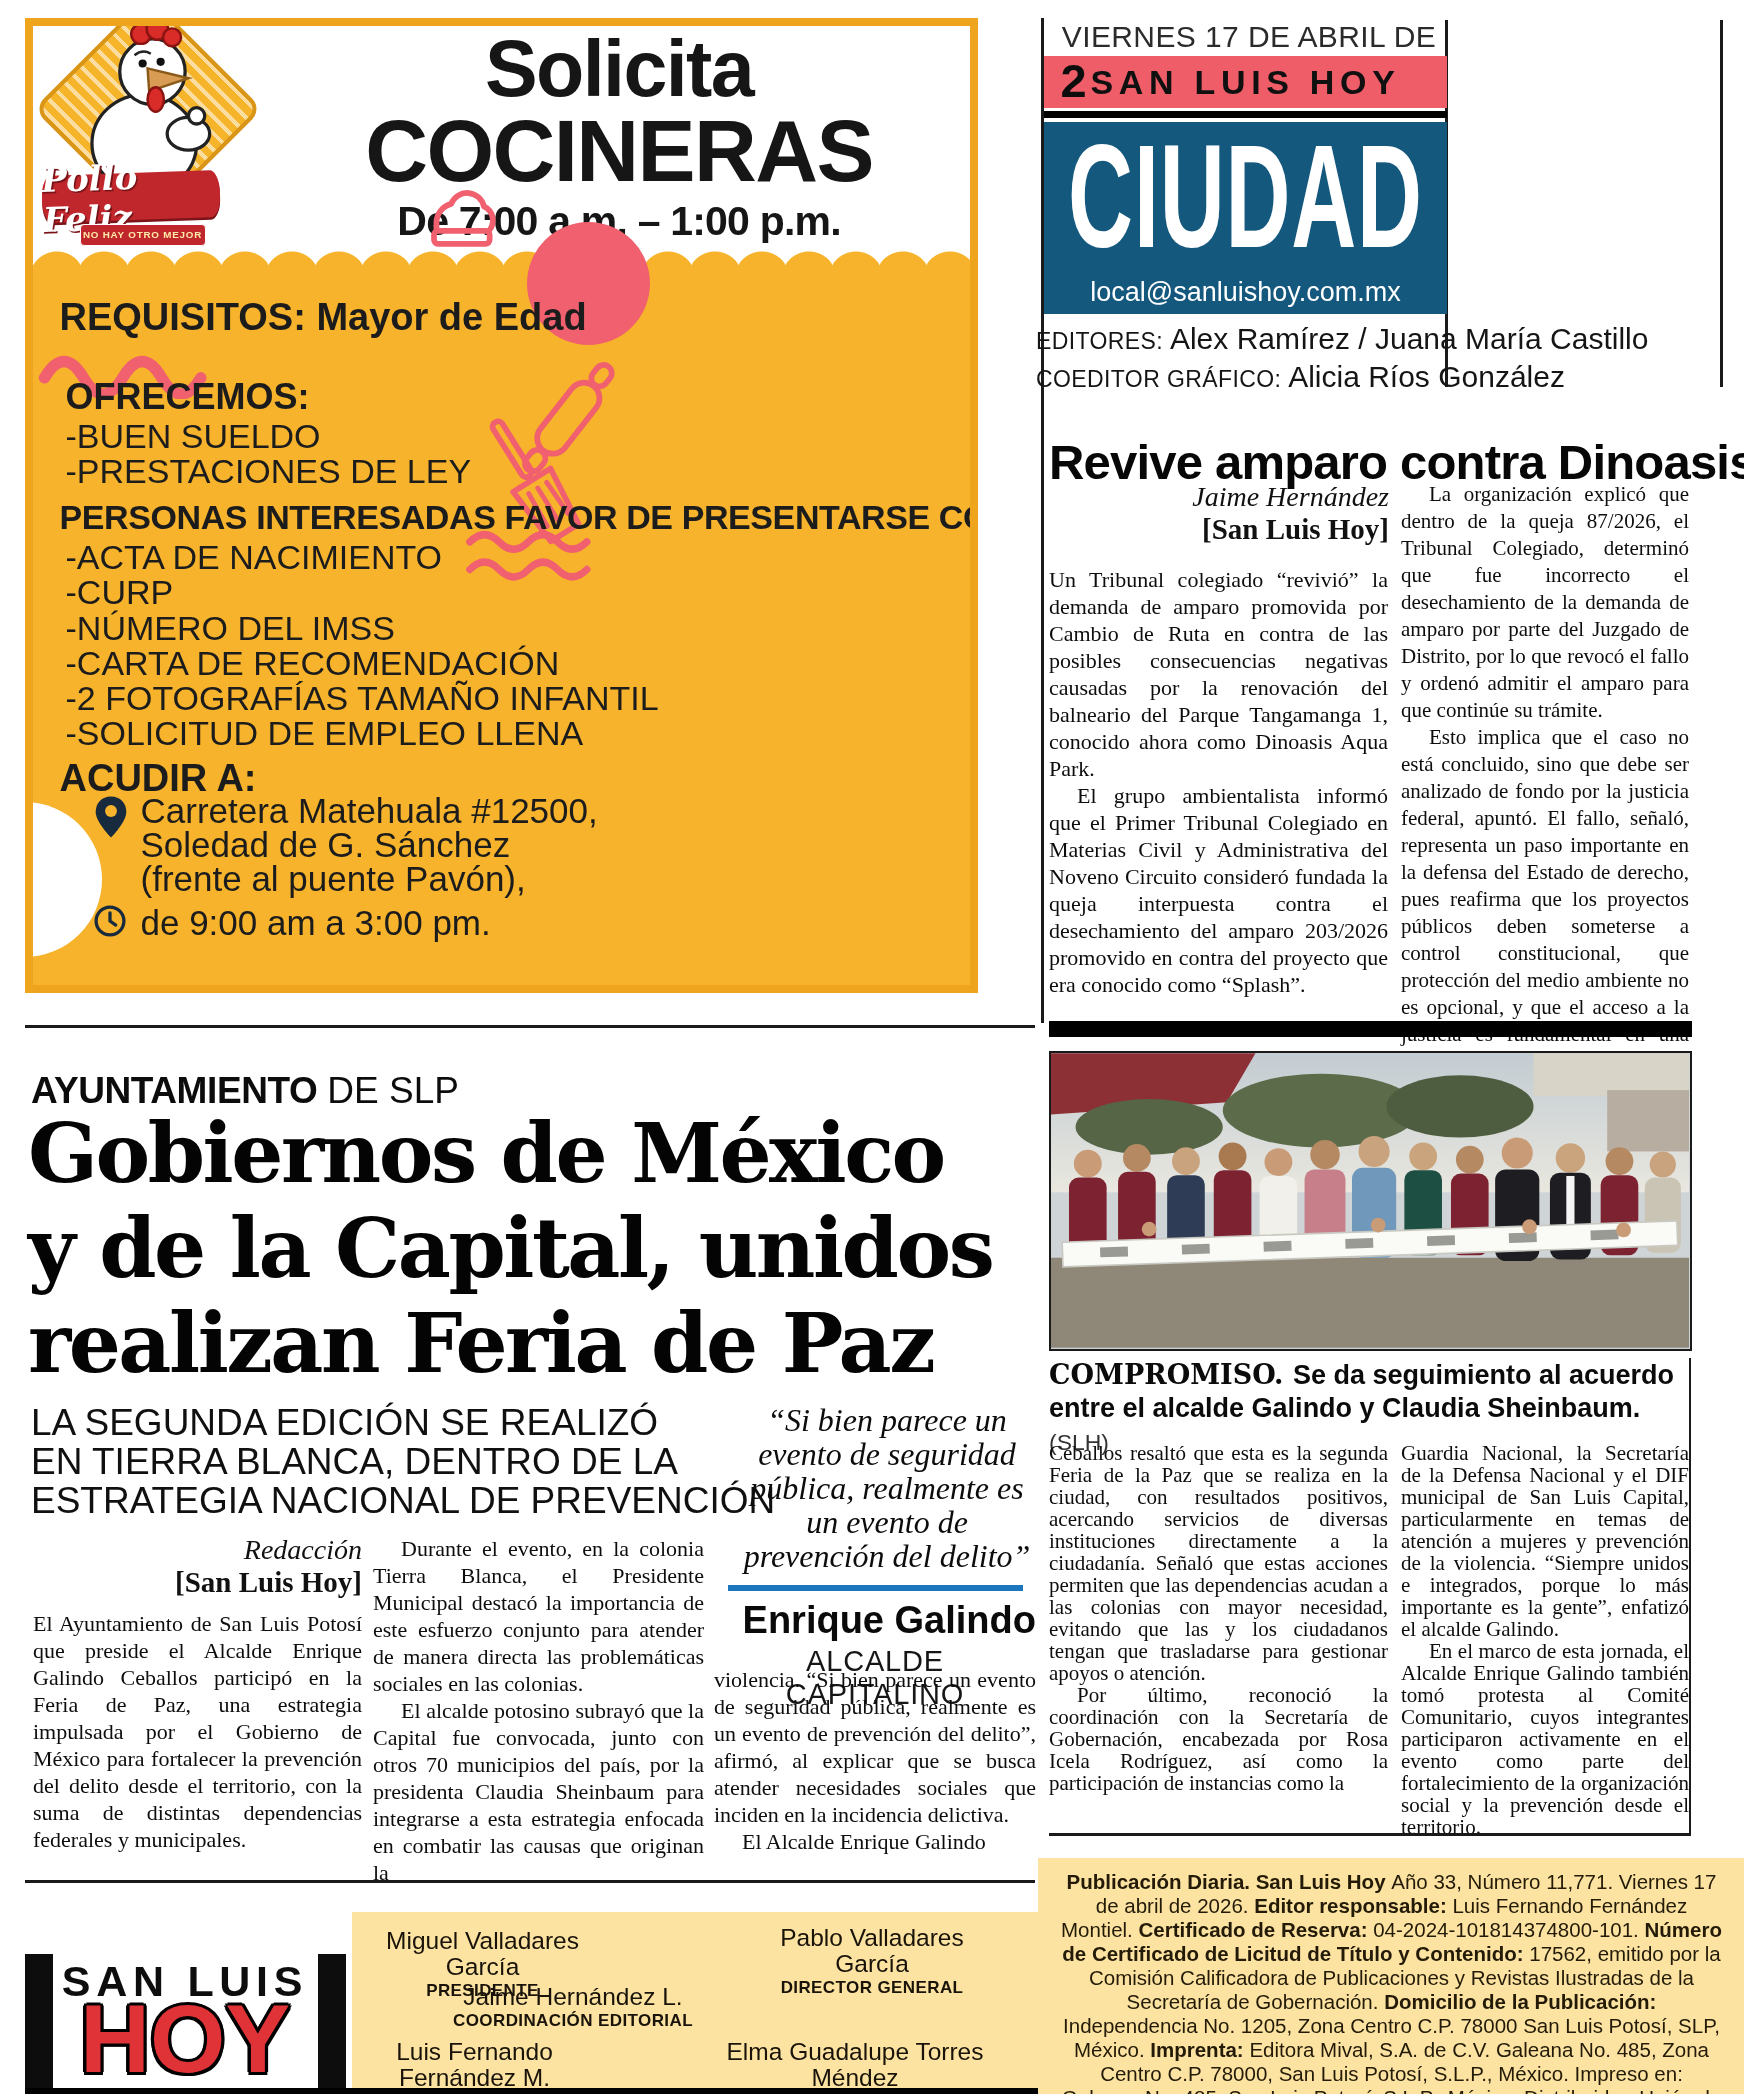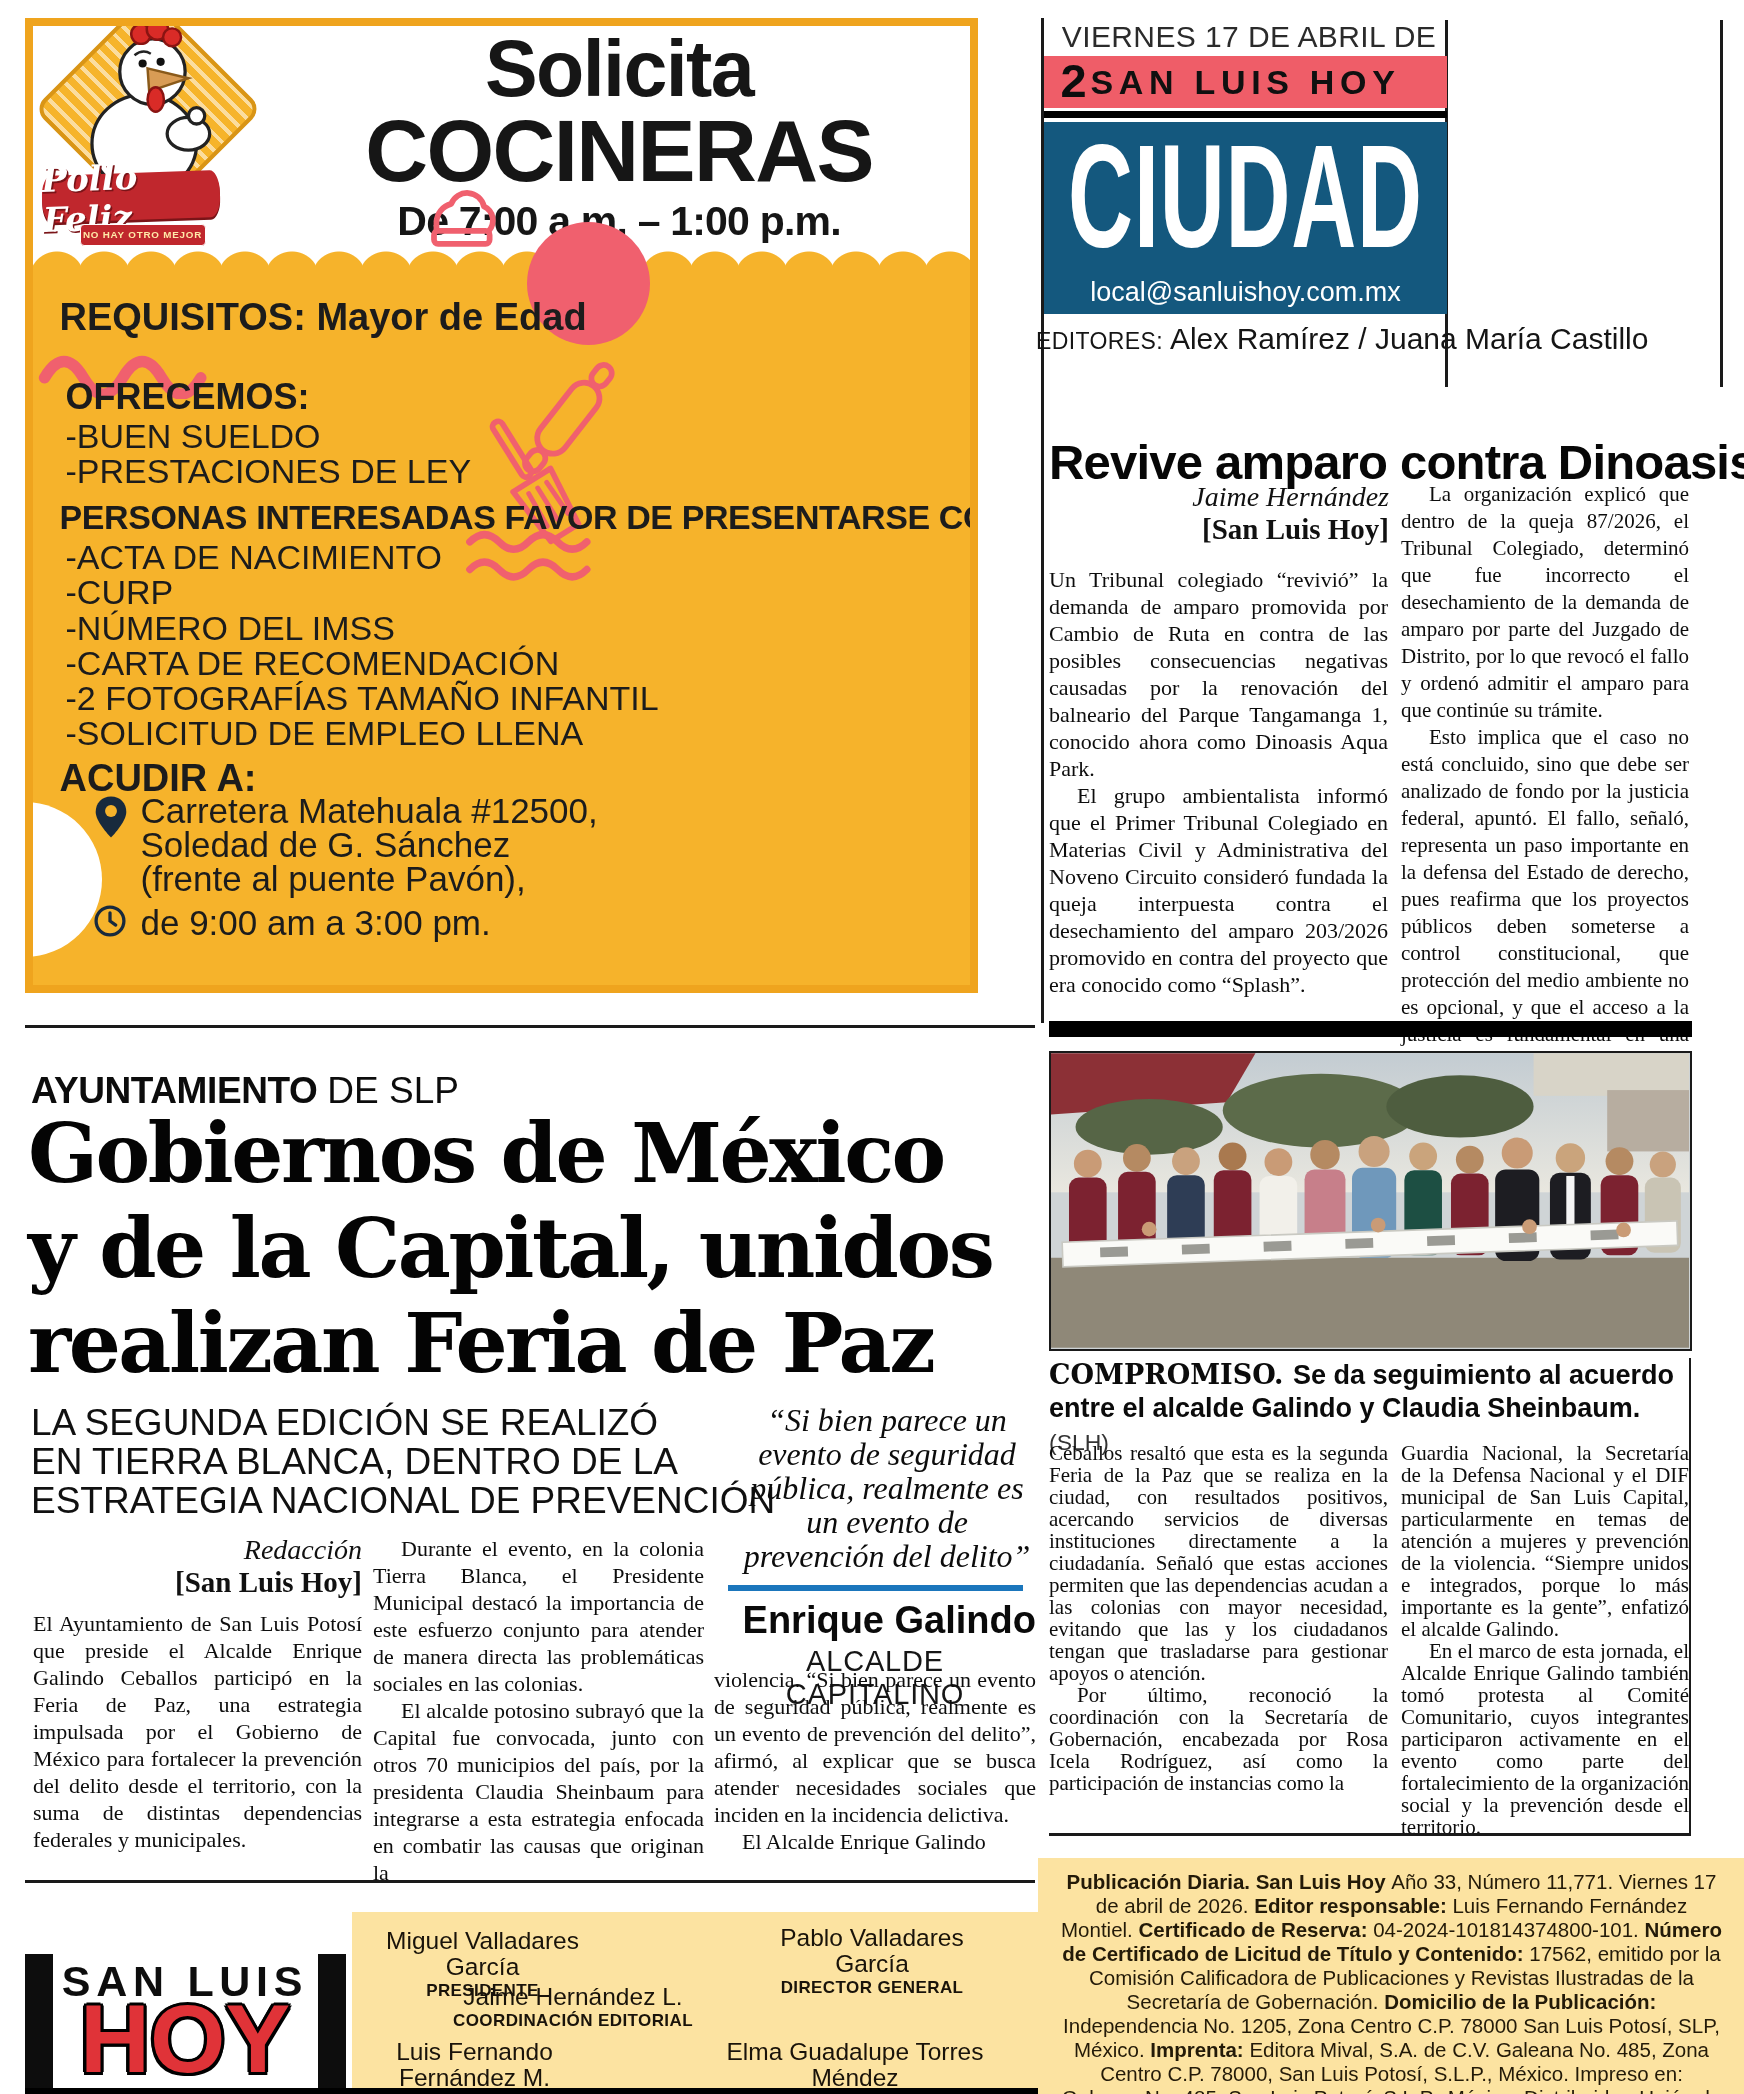--- a/index.html
+++ b/index.html
@@ -216,20 +216,21 @@
   <div class="hdr-pink">
     <div class="hdr-num">2</div>
     <div class="hdr-paper">SAN LUIS HOY</div>
   </div>
   <div class="hdr-blackbar"></div>
   <div class="hdr-blue">
     <div class="hdr-ciudad">CIUDAD</div>
     <div class="hdr-mail">local@sanluishoy.com.mx</div>
   </div>
   <div class="hdr-eds" style="top:322px"><span class="seg-label">EDITORES: </span><span>Alex Ramírez / Juana María Castillo</span></div>
+  <div class="hdr-eds" style="top:360px"><span class="seg-label">COEDITOR GRÁFICO:  </span><span>Alicia Ríos González</span></div>
 
   <h1 class="din-headline">Revive amparo contra Dinoasis</h1>
   <div class="byline" style="left:1049px;top:481px;width:340px">
     <div class="by-a">Jaime Hernández</div>
     <div class="by-o">[San Luis Hoy]</div>
   </div>
   <div class="col" style="left:1049px;top:566px;width:339px">
     <p>Un Tribunal colegiado “revivió” la demanda de amparo promovida por Cambio de Ruta en contra de las posibles consecuencias negativas causadas por la renovación del balneario del Parque Tangamanga 1, conocido ahora como Dinoasis Aqua Park.</p>
     <p class="ind">El grupo ambientalista informó que el Primer Tribunal Colegiado en Materias Civil y Administrativa del Noveno Circuito consideró fundada la queja interpuesta contra el desechamiento del amparo 203/2026 promovido en contra del proyecto que era conocido como “Splash”.</p>
   </div>

